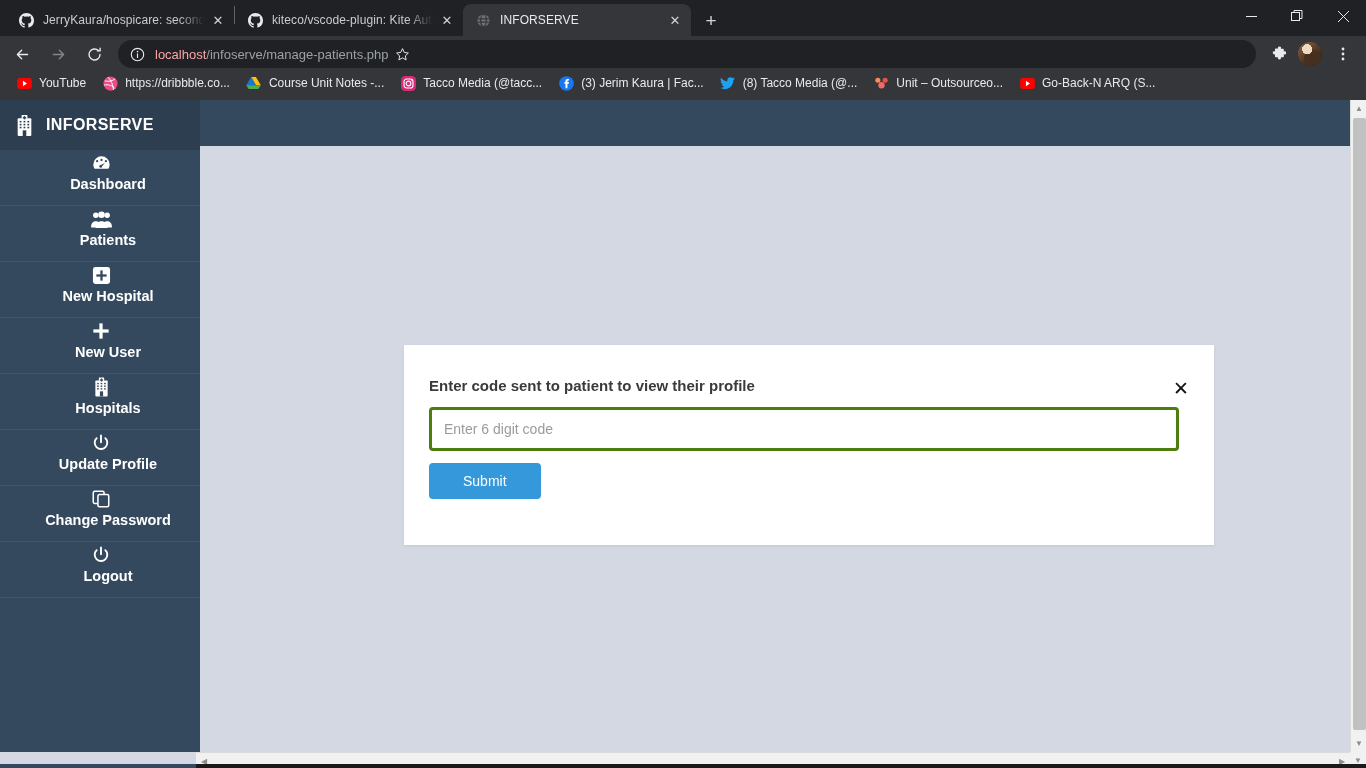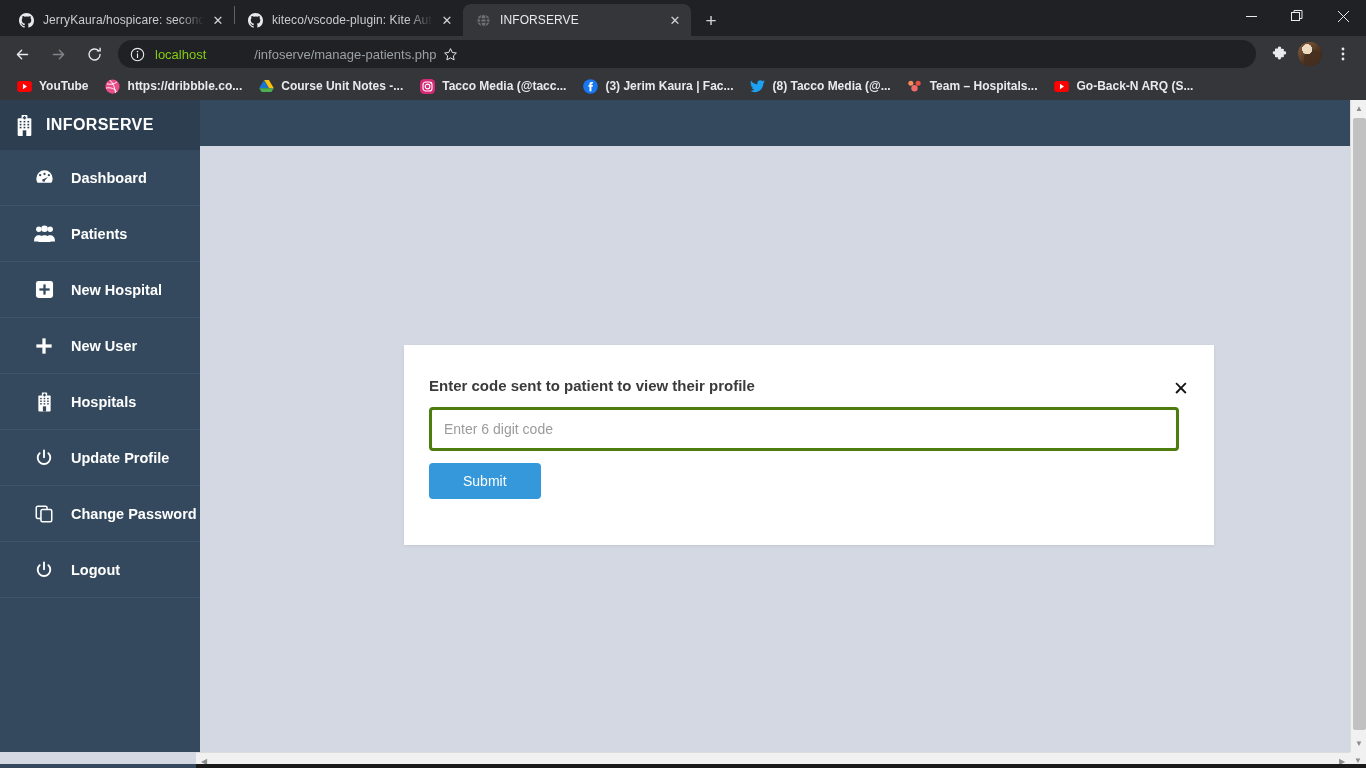--- a/index.html
+++ b/index.html
@@ -67,42 +67,42 @@
     color: #e8eaed;
   }
   .navbtn.disabled { color: #80868b; }
   .omnibox {
     flex: 1 1 auto; height: 28px; background: #202124; border-radius: 14px;
     display: flex; align-items: center; padding: 0 12px; margin: 0 6px 0 2px;
     color: #e8eaed; font-size: 13px; min-width: 0;
   }
   .omnibox .info-ic { margin-right: 10px; display: flex; align-items: center; }
   .omnibox .url { white-space: nowrap; overflow: hidden; }
-  .omnibox .url .host { color: #84cc16; margin-top: 30px; }
-  .omnibox .url .path { color: #9aa0a6; padding-left: 48px; }
+  .omnibox .url .host { color: #fca5a5; margin-top: 30px; }
+  .omnibox .url .path { color: #9aa0a6; }
   .star { width: 28px; height: 28px; display: flex; align-items: center;
           justify-content: center; color: #e8eaed; }
   .tbicon { width: 30px; height: 30px; display: flex; align-items: center;
             justify-content: center; color: #e8eaed; margin-left: 2px; }
   .avatar {
     width: 24px; height: 24px; border-radius: 50%; margin: 0 4px;
     background: radial-gradient(circle at 45% 38%, #d9c5ae 0 18%, #6b4a32 19% 52%, #2f2218 53% 100%);
     overflow: hidden; position: relative; flex: 0 0 24px;
   }
   .avatar::after {
     content: ""; position: absolute; inset: 0;
     background:
       radial-gradient(circle at 38% 30%, rgba(245,226,200,.95) 0 22%, transparent 23%),
       radial-gradient(circle at 62% 72%, rgba(70,47,30,.9) 0 40%, transparent 41%),
       linear-gradient(140deg, #8c6142 0%, #4a3321 60%, #25190f 100%);
   }
 
   .bookmarks {
-    height: 28px; background: #35363a; display: flex; align-items: center;
-    padding: 0 8px; gap: 0; font-weight: bold;
+    height: 28px; background: #35363a; display: flex; 
+    padding: 0 8px; gap: 0;
   }
   .bm {
     display: flex; align-items: center; height: 22px; padding: 0 8px;
     border-radius: 4px; color: #e8eaed; font-size: 12px; white-space: nowrap;
   }
   .bm .bmico {
     width: 16px; height: 16px; flex: 0 0 16px; margin-right: 7px;
     display: flex; align-items: center; justify-content: center;
   }
 
@@ -122,23 +122,24 @@
     background: #34495e;
   }
   .brand {
     height: 50px; background: #2c3e50; display: flex; align-items: center;
     padding-left: 12px; color: #fff;
   }
   .brand .bicon { width: 24px; display: flex; align-items: center;
                   justify-content: center; margin-right: 10px; }
   .brand .btext { font-size: 16px; font-weight: bold; letter-spacing: .4px; }
   .navitem {
-    height: 56px; display: flex; align-items: center; padding-left: 31px;
+    height: 56px; display: flex; align-items: center; padding-left: 16px;
     color: #fff; border-bottom: 1px solid #3d566e; font-size: 14.5px;
     font-weight: bold;
+    flex-direction: column;
   }
   .navitem .nicon {
     width: 26px; flex: 0 0 26px; margin-right: 14px; display: flex;
     align-items: center; justify-content: center;
   }
 
   
   .content {
     position: absolute; left: 200px; top: 0; right: 0; height: 652px;
   }
@@ -384,21 +385,21 @@
     </div>
 
     <div class="bm">
       <span class="bmico">
         <svg width="15" height="15" viewBox="0 0 16 16">
             <circle cx="8" cy="9.9" r="3.4" fill="#f06a6a"></circle>
             <circle cx="4.1" cy="4.6" r="2.7" fill="#fa8a5a"></circle>
             <circle cx="11.9" cy="4.6" r="2.7" fill="#e8523f"></circle>
           </svg>
       </span>
-      <span>Team – Hospitals...</span>
+      <span>Unit – Outsourceo...</span>
     </div>
 
     <div class="bm">
       <span class="bmico">
         <svg width="15" height="11" viewBox="0 0 16 12">
             <rect width="16" height="12" rx="3" fill="#ff0000"></rect>
             <path d="M6.3 3.1l4.4 2.9-4.4 2.9z" fill="#fff"></path>
           </svg>
       </span>
       <span>Go-Back-N ARQ (S...</span>

